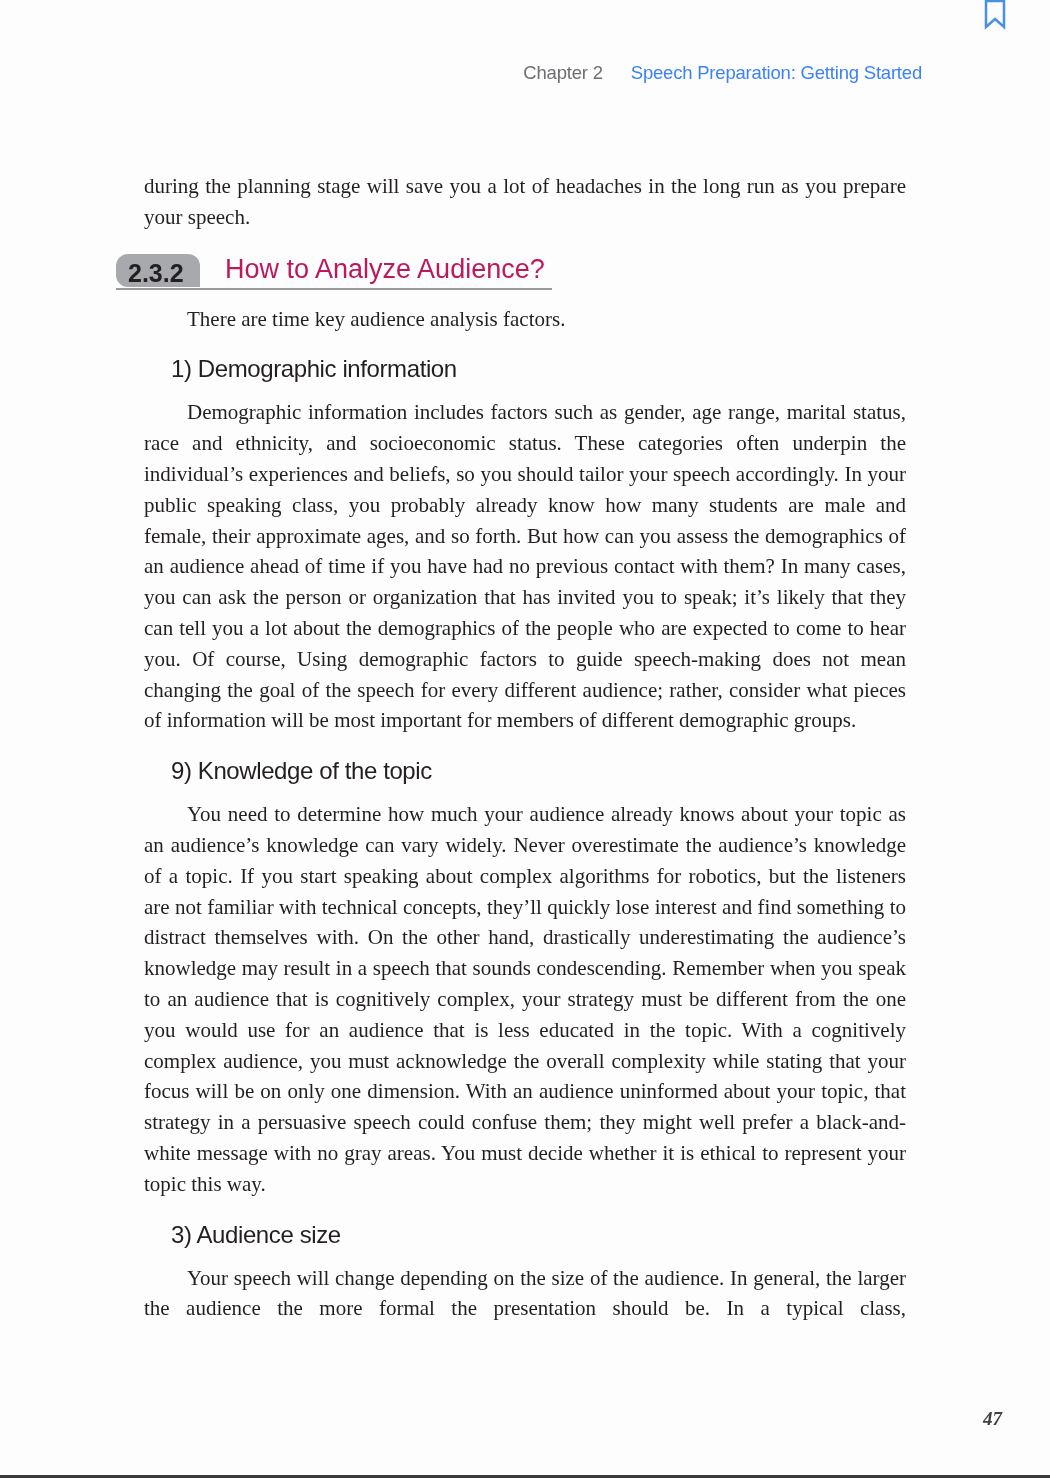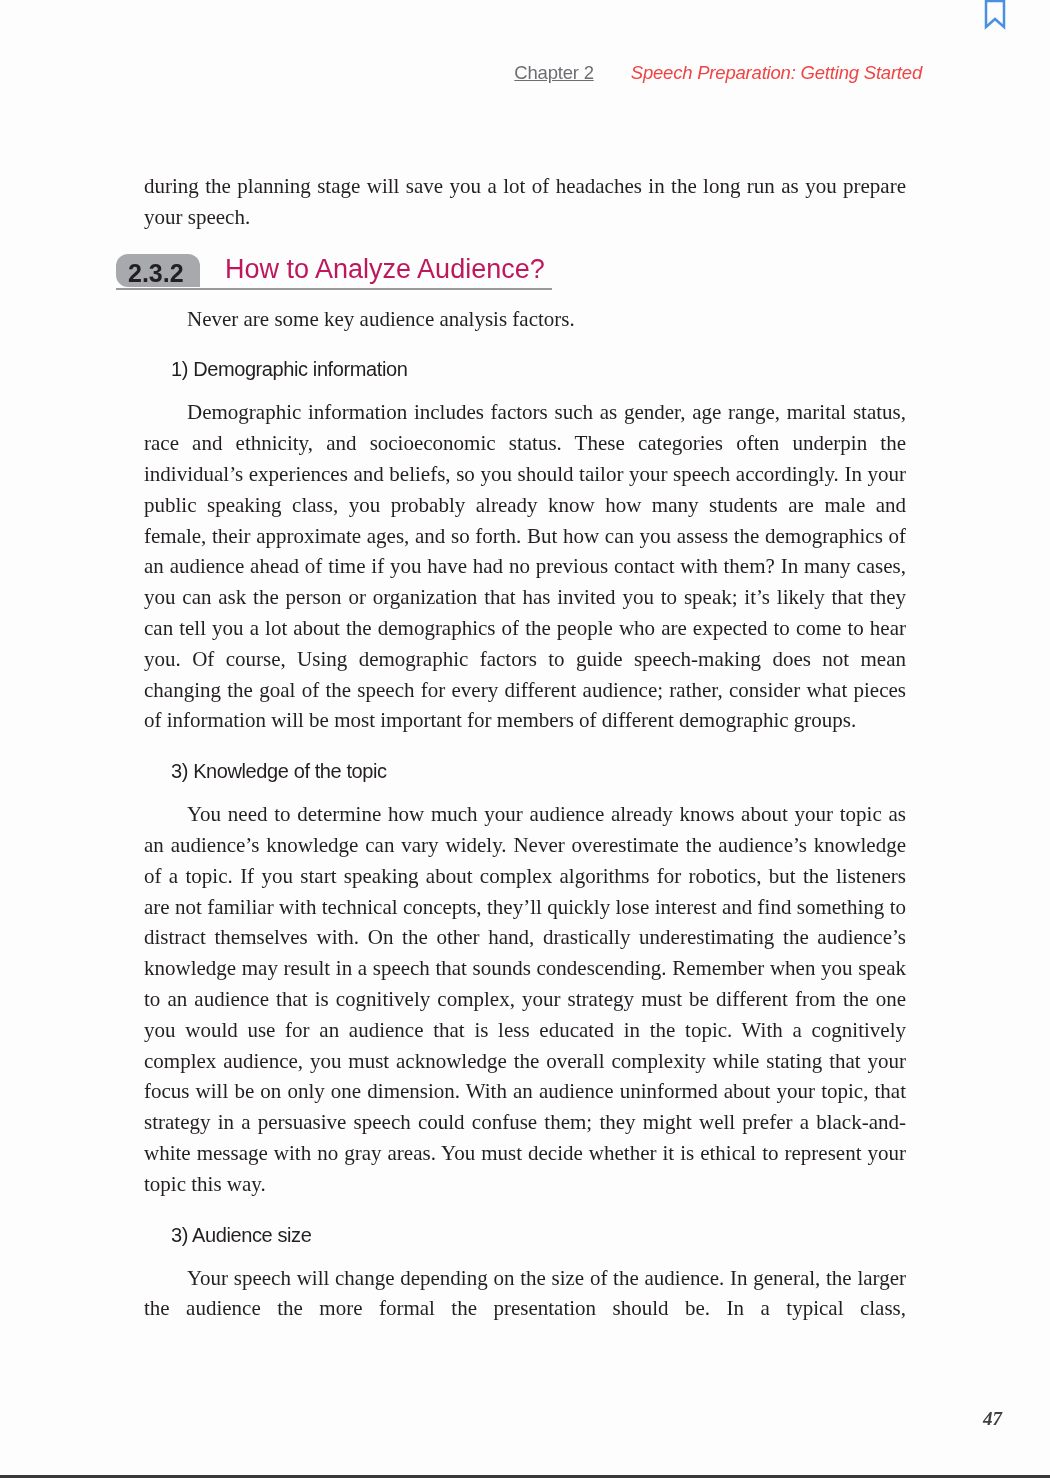--- a/index.html
+++ b/index.html
@@ -7,22 +7,22 @@
       width: 1050px; height: 1478px; position: relative; overflow: hidden;
       background: #fdfdfd; color: #231f20;
       font-family: "Liberation Serif", "DejaVu Serif", serif;
     }
     .bottom-rule { position: absolute; left: 0; right: 0; bottom: 0; height: 3px; background: #3a3a3a; }
     .bookmark { position: absolute; left: 983px; top: 0px; width: 24px; height: 30px; cursor: pointer; }
     .running-head {
       position: absolute; top: 62px; left: 0; width: 922px; text-align: right;
       font-family: "Liberation Sans", "DejaVu Sans", sans-serif; font-size: 18.5px; letter-spacing: -0.2px;
     }
-    .running-head .chap { color: #6d6e71; margin-right: 37px; text-decoration: underline; }
-    .running-head .title { color: #ef4444; font-style: italic; }
+    .running-head .chap { color: #6d6e71; margin-right: 28px; }
+    .running-head .title { color: #3b82f6; }
     .content {
       position: absolute; left: 128px; top: 155px; width: 794px;
       font-size: 21px; line-height: 30.8px; text-align: justify;
       font-stretch: condensed;
     }
     .content p { margin: 16px; }
     .indent { text-indent: 43px; }
     .section-head {
       position: relative; margin: 19px 0 0 -12px; height: 36px; width: 436px;
       border-bottom: 2px solid #9a9a9a;
@@ -33,21 +33,21 @@
       font-family: "Liberation Sans", "DejaVu Sans", sans-serif; font-weight: bold;
       font-size: 25px; line-height: 38px; color: #231f20; padding-left: 12px; box-sizing: border-box;
     }
     .sec-title {
       position: absolute; left: 109px; top: -2px;
       font-family: "Liberation Sans", "DejaVu Sans", sans-serif; font-size: 27px; line-height: 38px; color: #be185d;
     }
     .lead { margin-top: 14px !important; padding-left: 43px; }
     .sub-head {
       margin: 20px 0 -3px 43px !important;
-      font-family: "Liberation Sans", "DejaVu Sans", sans-serif; font-size: 20px; line-height: 30px;
+      font-family: "Liberation Sans", "DejaVu Sans", sans-serif; font-size: 24px; line-height: 30px;
       letter-spacing: -0.4px; color: #231f20;
     }
     .page-num {
       position: absolute; left: 983px; top: 1408px;
       font-family: "Liberation Serif", serif; font-style: italic; font-weight: bold; font-size: 19px; color: #404040;
     }
   </style>
 </head>
 <body>
 
@@ -62,26 +62,26 @@
 </div>
 
 <div class="content">
   <p>during the planning stage will save you a lot of headaches in the long run as you prepare your speech.</p>
 
   <div class="section-head">
     <span class="sec-num">2.3.2</span>
     <span class="sec-title">How to Analyze Audience?</span>
   </div>
 
-  <p class="lead">Never are some key audience analysis factors.</p>
+  <p class="lead">There are time key audience analysis factors.</p>
 
   <p class="sub-head">1) Demographic information</p>
   <p class="indent">Demographic information includes factors such as gender, age range, marital status, race and ethnicity, and socioeconomic status. These categories often underpin the individual’s experiences and beliefs, so you should tailor your speech accordingly. In your public speaking class, you probably already know how many students are male and female, their approximate ages, and so forth. But how can you assess the demographics of an audience ahead of time if you have had no previous contact with them? In many cases, you can ask the person or organization that has invited you to speak; it’s likely that they can tell you a lot about the demographics of the people who are expected to come to hear you. Of course, Using demographic factors to guide speech-making does not mean changing the goal of the speech for every different audience; rather, consider what pieces of information will be most important for members of different demographic groups.</p>
 
-  <p class="sub-head">3) Knowledge of the topic</p>
+  <p class="sub-head">9) Knowledge of the topic</p>
   <p class="indent">You need to determine how much your audience already knows about your topic as an audience’s knowledge can vary widely. Never overestimate the audience’s knowledge of a topic. If you start speaking about complex algorithms for robotics, but the listeners are not familiar with technical concepts, they’ll quickly lose interest and find something to distract themselves with. On the other hand, drastically underestimating the audience’s knowledge may result in a speech that sounds condescending. Remember when you speak to an audience that is cognitively complex, your strategy must be different from the one you would use for an audience that is less educated in the topic. With a cognitively complex audience, you must acknowledge the overall complexity while stating that your focus will be on only one dimension. With an audience uninformed about your topic, that strategy in a persuasive speech could confuse them; they might well prefer a black-and-white message with no gray areas. You must decide whether it is ethical to represent your topic this way.</p>
 
   <p class="sub-head">3) Audience size</p>
   <p class="indent" style="text-align-last: justify;">Your speech will change depending on the size of the audience. In general, the larger the audience the more formal the presentation should be. In a typical class,</p>
 </div>
 
 <div class="page-num">47</div>
 <div class="bottom-rule"></div>
 
 </body></html>

